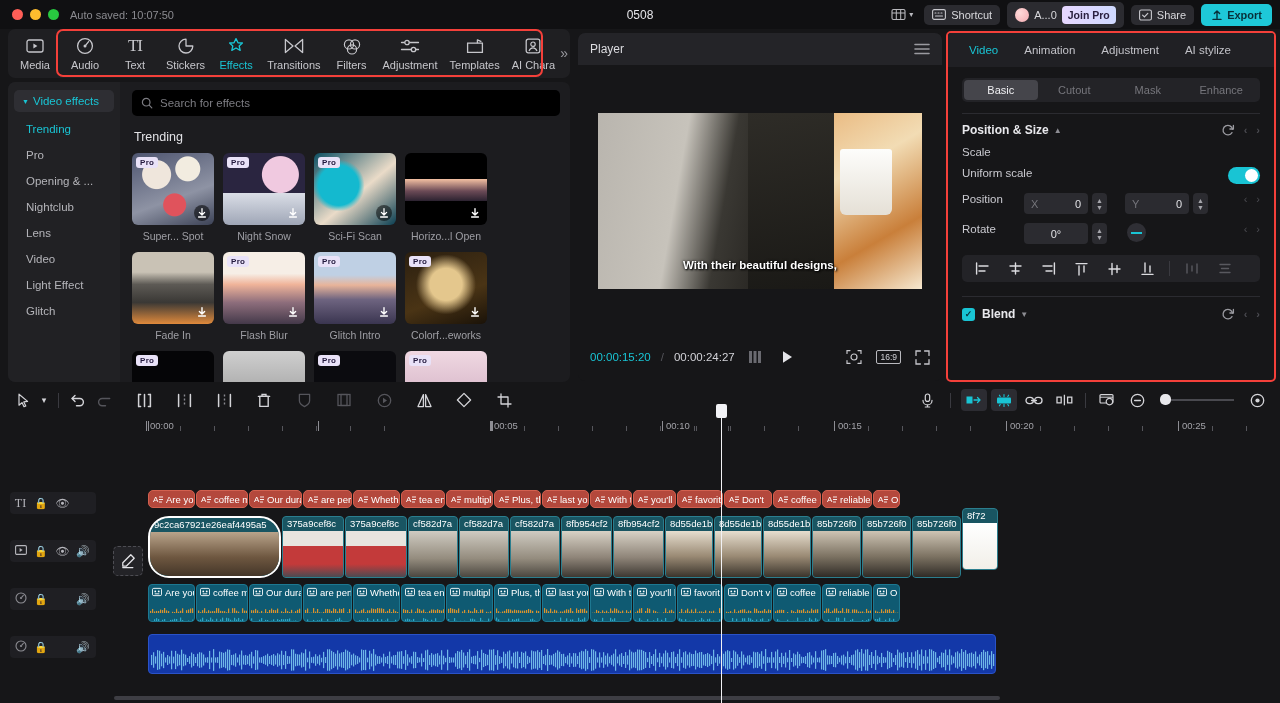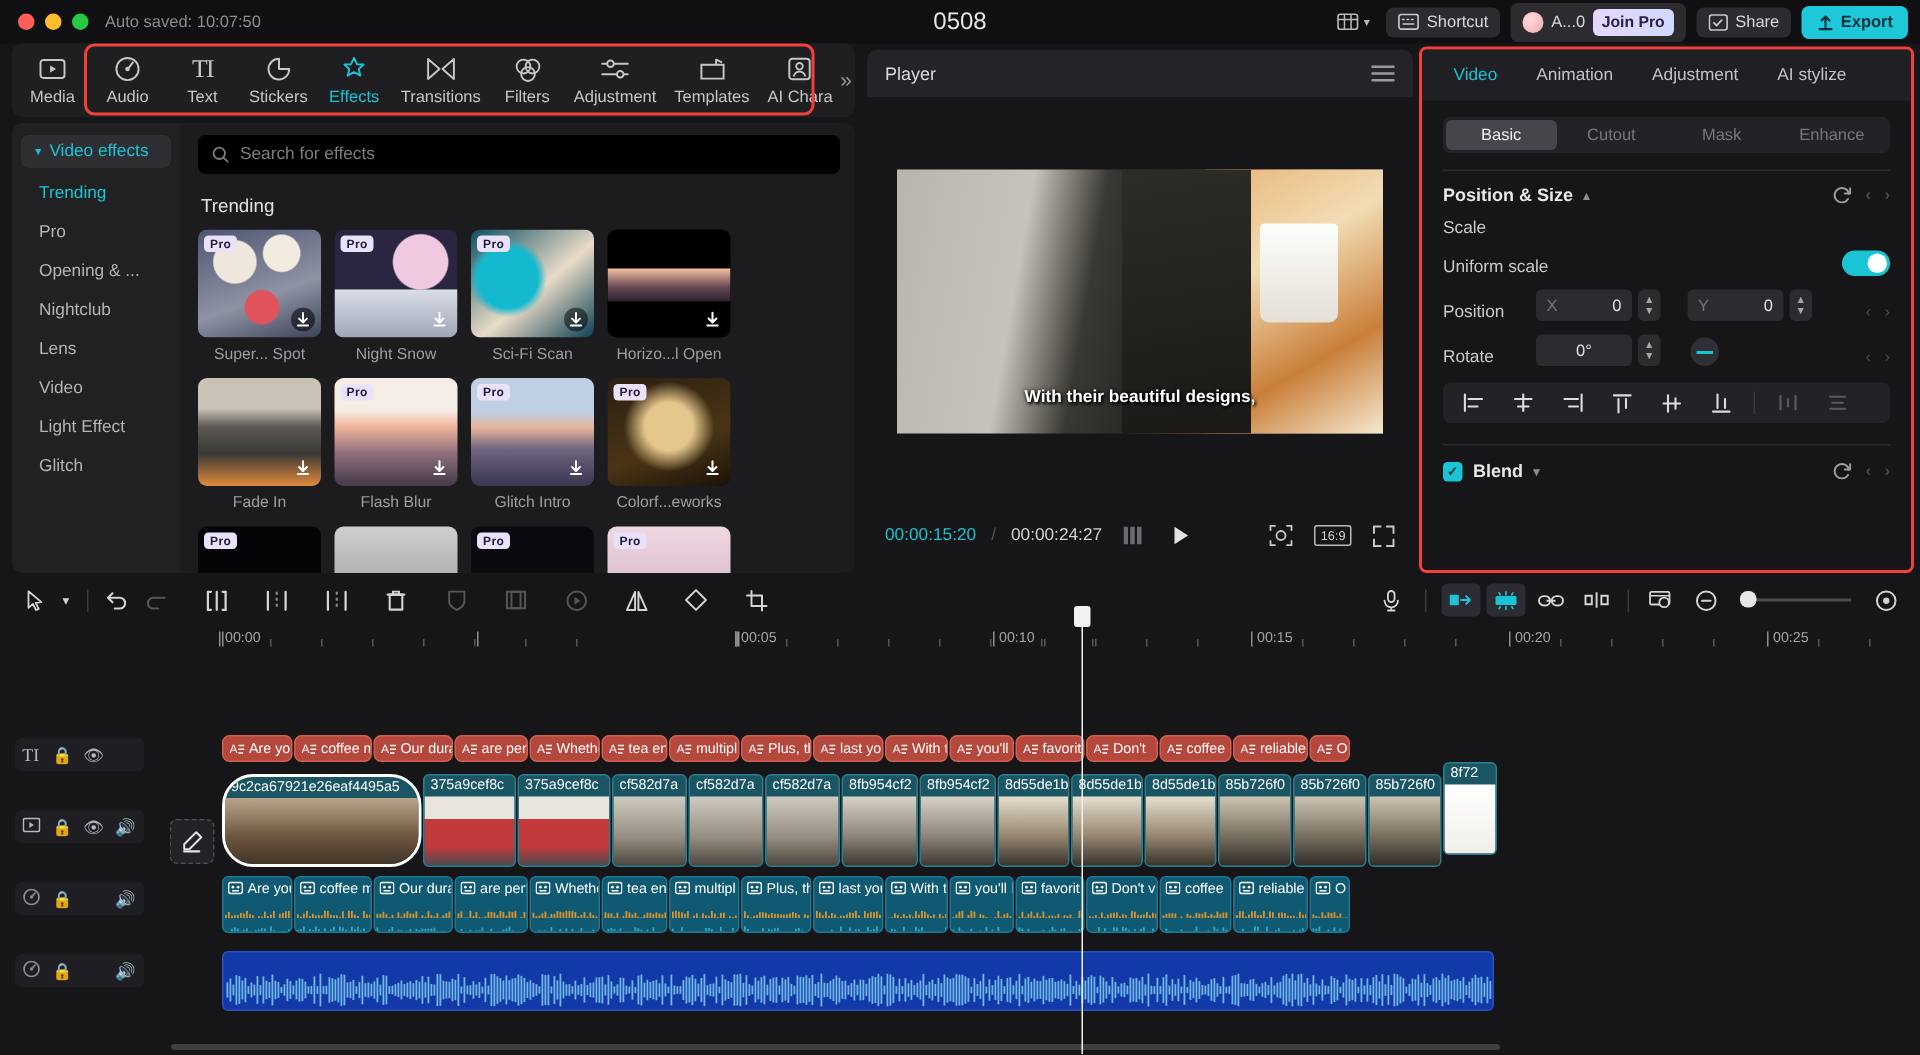--- a/index.html
+++ b/index.html
@@ -15,21 +15,21 @@
 
   
   .titlebar {
     position: absolute; left: 0; top: 0; width: 1280px; height: 29px;
     background: #101012; display: flex; align-items: center;
   }
   .traffic { display: flex; gap: 7px; padding-left: 12px; align-items: center; }
   .dot { width: 11px; height: 11px; border-radius: 50%; }
   .dot.red { background: #ff5f57; } .dot.yellow { background: #febc2e; } .dot.green { background: #28c840; }
   .autosave { font-size: 11px; color: #8b8b90; margin-left: 4px; }
-  .proj-title { position: absolute; left: 0; right: 0; text-align: center; font-size: 16px; color: #e6e6ea; pointer-events: none; }
+  .proj-title { position: absolute; left: 0; right: 0; text-align: center; font-size: 12px; color: #e6e6ea; pointer-events: none; }
   .tb-right { position: absolute; right: 8px; top: 0; height: 29px; display: flex; align-items: center; gap: 7px; }
   .tb-icon-btn { display: flex; align-items: center; gap: 3px; color: #b9b9be; font-size: 11px; padding: 3px 4px; }
   .pill {
     display: flex; align-items: center; gap: 5px; background: #2b2b30;
     border-radius: 5px; padding: 4px 8px; font-size: 11px; color: #d8d8dc;
   }
   .avatar { width: 14px; height: 14px; border-radius: 50%; background: radial-gradient(circle at 35% 35%, #ffd9d9, #f3aab0); }
   .joinpro {
     background: linear-gradient(90deg,#e7d7ff,#cfd9ff); color: #2a2040;
     font-size: 10.5px; font-weight: bold; border-radius: 4px; padding: 3px 6px;
@@ -117,21 +117,21 @@
   .insp-tab.active { color: #19c4d4; }
   .segmented { margin: 11px 14px 0; height: 24px; background: #232327; border-radius: 5px; display: flex; padding: 2px; }
   .seg { flex: 1; display: flex; align-items: center; justify-content: center;
          font-size: 11px; color: #76767c; border-radius: 4px; }
   .seg.active { background: #45454b; color: #f0f0f3; }
   .hr { height: 1px; background: #2b2b30; margin: 11px 14px 0; }
   .grp-head { display: flex; align-items: center; padding: 9px 14px 0; font-size: 12px; color: #e8e8ec; font-weight: bold; }
   .grp-head .caret { margin-left: 5px; font-size: 8px; color: #8d8d93; }
   .kf { margin-left: auto; display: flex; align-items: center; gap: 9px; color: #9a9aa0; font-size: 12px; }
   .kf .arw { color: #4b4b51; font-size: 11px; }
-  .row { display: flex; align-items: flex-end; padding: 9px 14px 0; font-size: 11.5px; color: #c9c9cf; }
+  .row { display: flex; align-items: flex-start; padding: 9px 14px 0; font-size: 11.5px; color: #c9c9cf; }
   .lbl { width: 62px; color: #c9c9cf; }
   .slider { flex: 1; height: 2px; background: #4a4a50; position: relative; margin-right: 12px; }
   .slider .fill { position: absolute; left: 0; top: 0; height: 2px; background: #e6e6ea; width: 18%; }
   .knob { position: absolute; left: 15%; top: -5px; width: 11px; height: 11px; border-radius: 50%; background: #fff; }
   .numbox { background: #2b2b30; border-radius: 4px; height: 21px; min-width: 50px;
             display: flex; align-items: center; justify-content: center; font-size: 11px; color: #e0e0e4; padding: 0 6px; }
   .stepper { width: 15px; height: 21px; background: #2b2b30; border-radius: 4px; margin-left: 4px;
              display: flex; flex-direction: column; align-items: center; justify-content: center; color: #a6a6ac; font-size: 7px; line-height: 7px; }
   .toggle { margin-left: auto; width: 32px; height: 17px; border-radius: 9px; background: #19c4d4; position: relative; }
   .toggle i { position: absolute; right: 2px; top: 2px; width: 13px; height: 13px; border-radius: 50%; background: #fff; }

